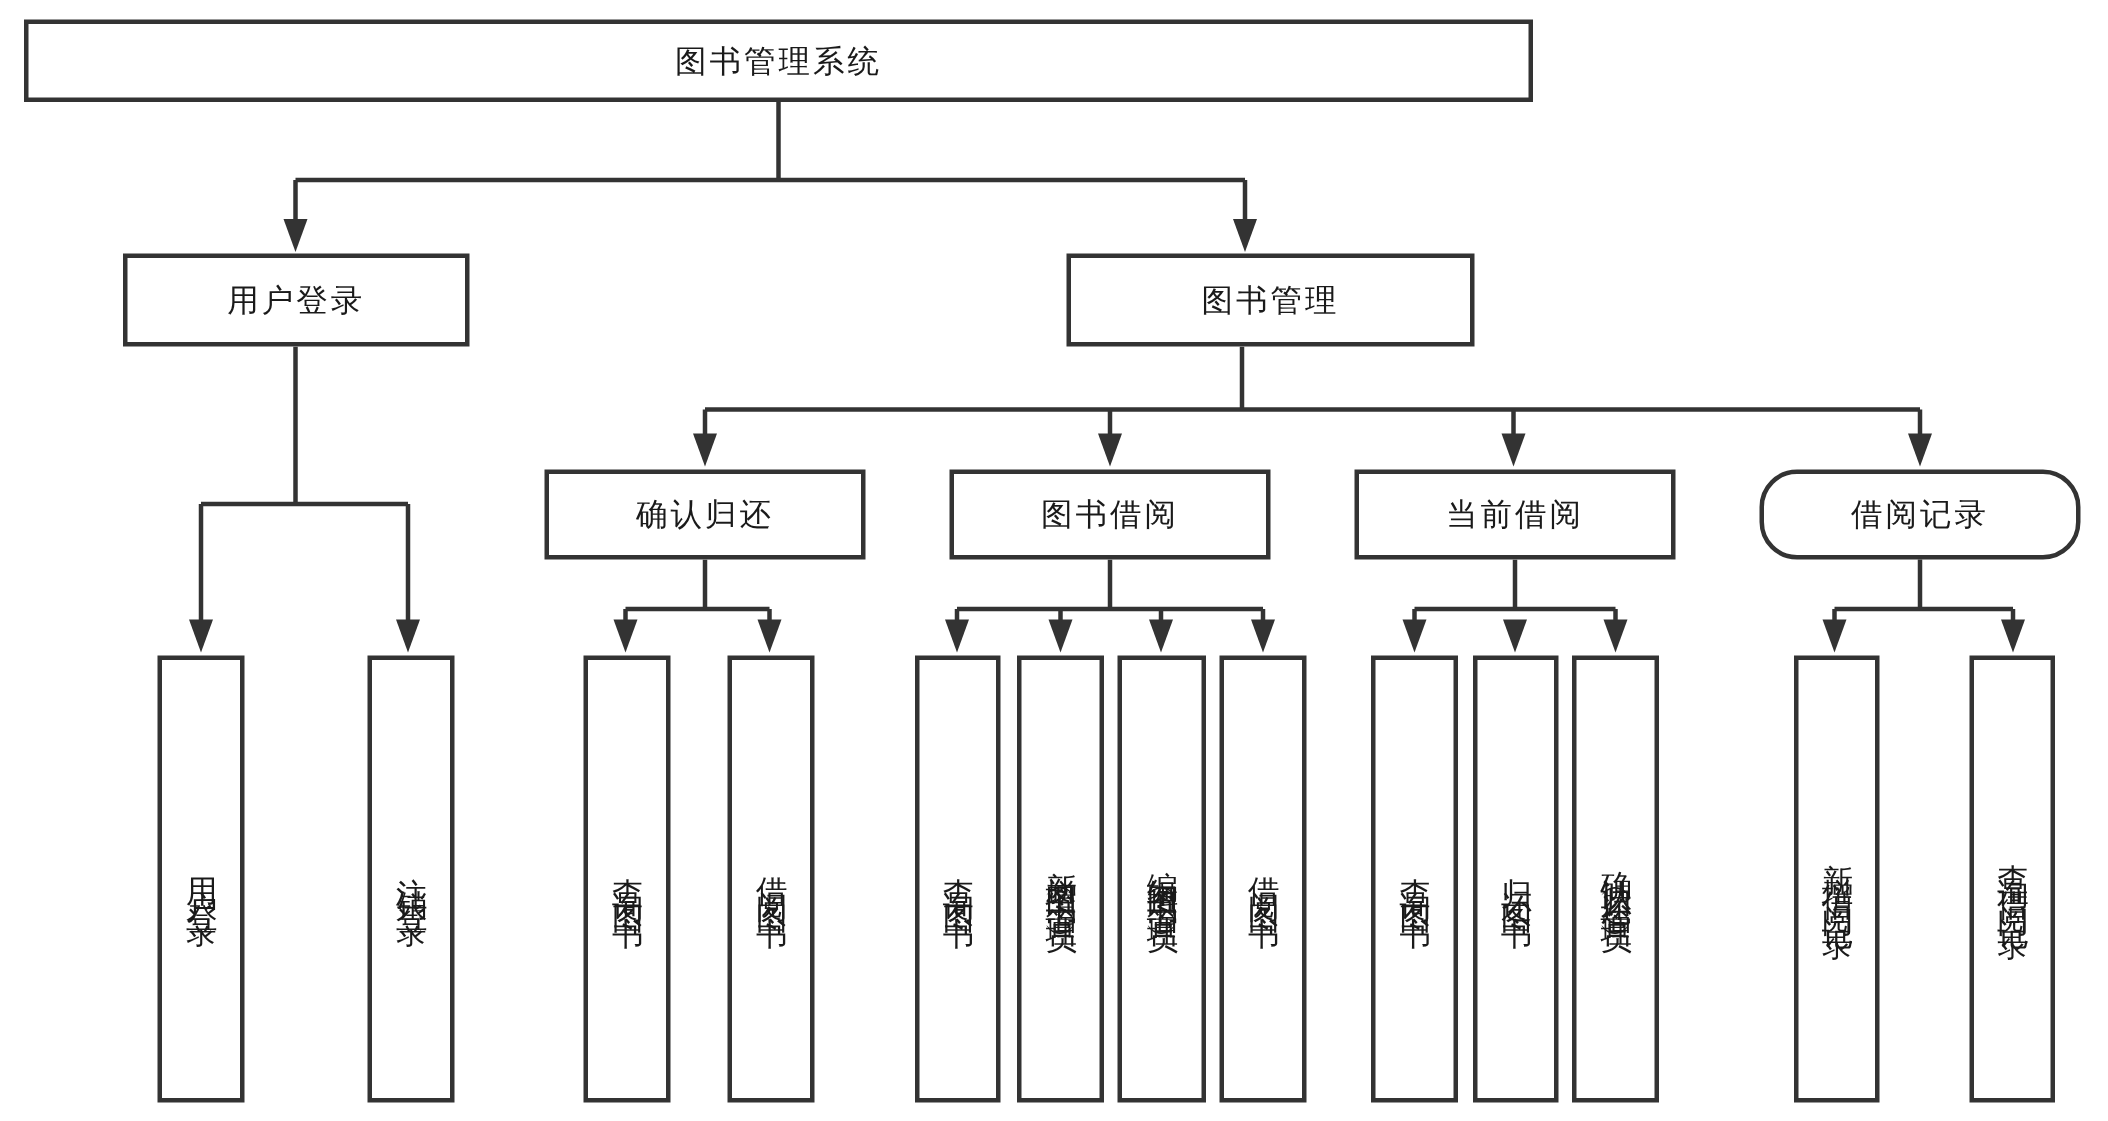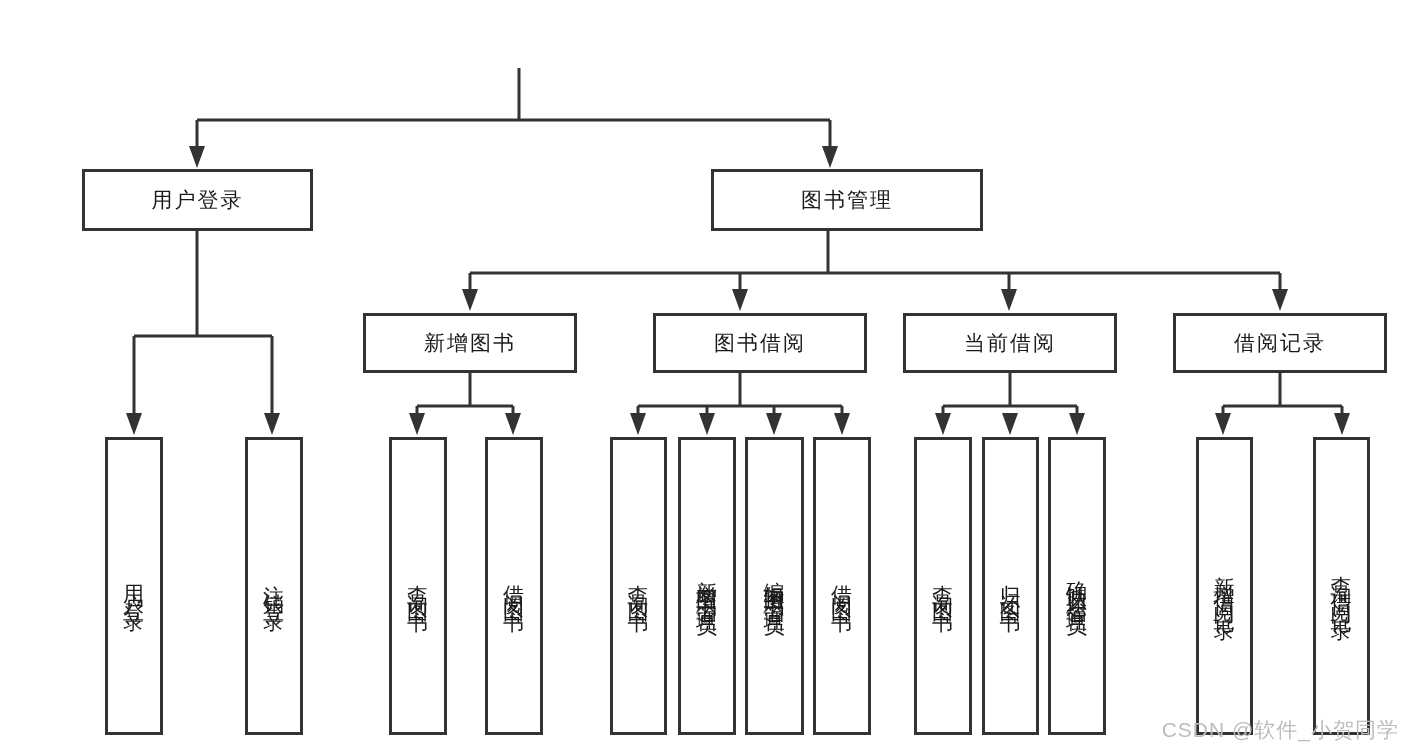--- a/index.html
+++ b/index.html
@@ -32,22 +32,22 @@
     writing-mode:vertical-rl;
     font-size:21px;
     letter-spacing:9px;
     line-height:1;
     white-space:nowrap;
   }
   .root-box   { left:16px;  top:13px;  width:1006px; height:55px; }
   .lvl2-a     { left:82px;  top:169px; width:231px;  height:62px; }
   .lvl2-b     { left:711px; top:169px; width:272px;  height:62px; }
   .lvl3       { top:313px;  width:214px; height:60px; }
-  .lvl3-1 { left:363px; } .lvl3-2 { left:633px;margin-left:20px; }
-  .lvl3-3 { left:903px;justify-content:center; } .lvl3-4 { left:1173px; }
+  .lvl3-1 { left:363px; } .lvl3-2 { left:633px; }
+  .lvl3-3 { left:903px;justify-content:center; } .lvl3-4 { left:1173px;border-radius:25px; }
   .leaf { top:437px; width:58px; height:298px; }
   .watermark {
     position:absolute;
     right:6px; bottom:3px;
     font-size:21px;
     color:var(--watermark);
     letter-spacing:1px;
     white-space:nowrap;
   }
 </style>
@@ -128,30 +128,33 @@
       <path d="M766 413 H782 L774 435 Z"></path>
       <path d="M834 413 H850 L842 435 Z"></path>
       <path d="M935 413 H951 L943 435 Z"></path>
       <path d="M1002 413 H1018 L1010 435 Z"></path>
       <path d="M1069 413 H1085 L1077 435 Z"></path>
       <path d="M1215 413 H1231 L1223 435 Z"></path>
       <path d="M1334 413 H1350 L1342 435 Z"></path>
     </g>
   </svg>
 
+  <div class="box root-box">
+    <span class="h-label">图书管理系统</span>
+  </div>
 
   <div class="box lvl2-a">
     <span class="h-label">用户登录</span>
   </div>
   <div class="box lvl2-b">
     <span class="h-label">图书管理</span>
   </div>
 
   <div class="box lvl3 lvl3-1">
-    <span class="h-label">新增图书</span>
+    <span class="h-label">确认归还</span>
   </div>
   <div class="box lvl3 lvl3-2">
     <span class="h-label">图书借阅</span>
   </div>
   <div class="box lvl3 lvl3-3">
     <span class="h-label">当前借阅</span>
   </div>
   <div class="box lvl3 lvl3-4">
     <span class="h-label">借阅记录</span>
   </div>
@@ -193,14 +196,13 @@
     <span class="v-label" style="letter-spacing:5px;">确认归还（管理员）</span>
   </div>
 
   <div class="box leaf" style="left:1196px;width:57px;">
     <span class="v-label">新增借阅记录</span>
   </div>
   <div class="box leaf" style="left:1313px;width:57px;">
     <span class="v-label">查询借阅记录</span>
   </div>
 
-  <div class="watermark">CSDN @软件_小贺同学</div>
 </div>
 
 </body></html>

